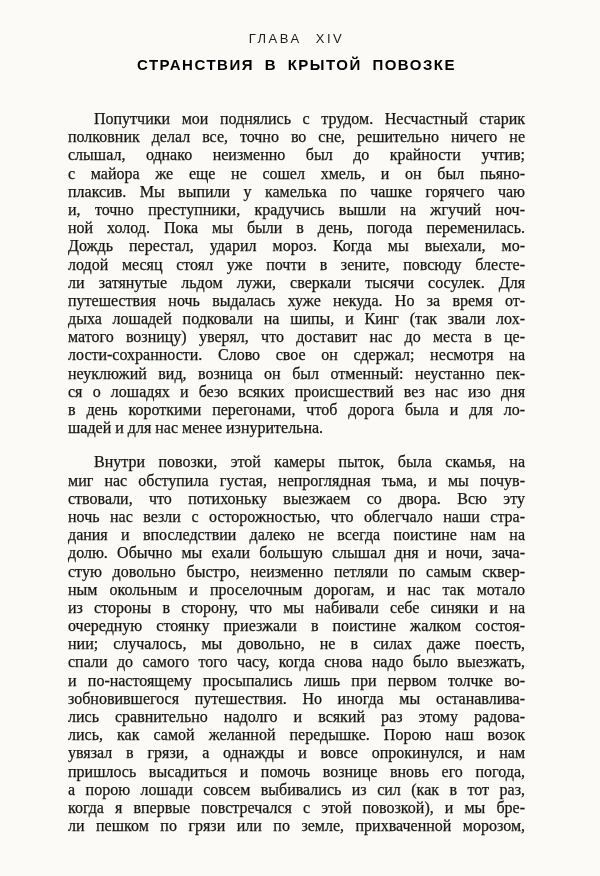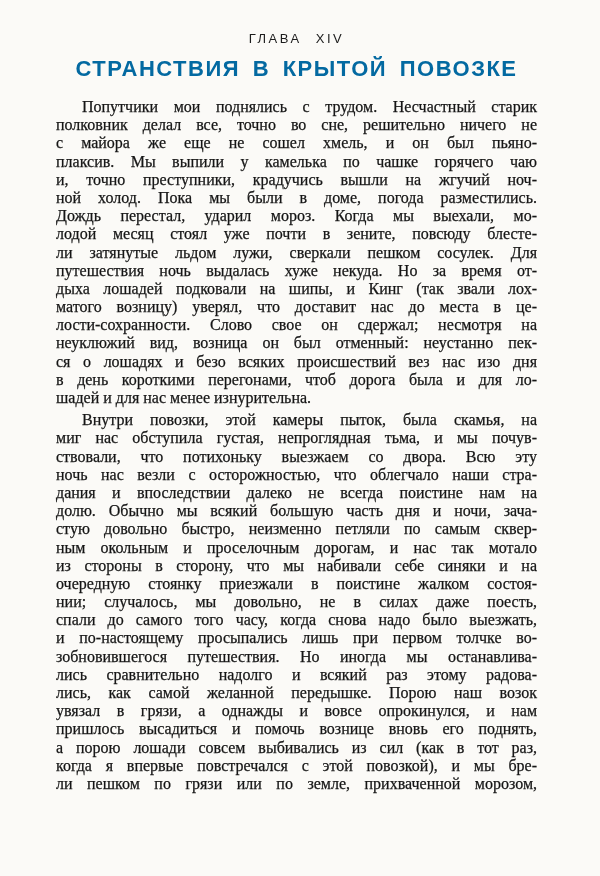--- a/index.html
+++ b/index.html
@@ -30,32 +30,32 @@
     color: #1c1c1c;
   }
   .page-title {
     position: absolute;
     top: 56px;
     left: 52px;
     width: 489px;
     text-align: center;
     font-family: "Liberation Sans", sans-serif;
     font-weight: 700;
-    font-size: 22px;
+    font-size: 15px;
     letter-spacing: 1.5px;
     word-spacing: 5px;
-    color: #0369a1;
+    color: #000000;
   }
   .body-text {
     position: absolute;
     top: 94px;
     left: 52px;
     width: 489px;
   }
-  .para { margin: 4px; padding: 0; font-family: Liberation Serif, serif; }
+  .para { margin: 16px; padding: 0; font-family: Liberation Serif, serif; }
   .line {
     font-size: 16px;
     line-height: 18.2px;
     height: 18.2px;
     text-align: justify;
     text-align-last: justify;
     white-space: nowrap;
     overflow: visible;
     -webkit-text-stroke: 0.25px #161616;
   }
@@ -79,54 +79,55 @@
 </head>
 <body>
 
 <div class="page">
   <div class="chapter-label">ГЛАВА XIV</div>
   <div class="page-title">СТРАНСТВИЯ В КРЫТОЙ ПОВОЗКЕ</div>
   <div class="body-text" id="body-text">
       <div class="para">
         <div class="line indent">Попутчики мои поднялись с трудом. Несчастный старик</div>
         <div class="line">полковник делал все, точно во сне, решительно ничего не</div>
+        <div class="line">слышал, однако неизменно был до крайности учтив;</div>
         <div class="line">с майора же еще не сошел хмель, и он был пьяно-</div>
         <div class="line">плаксив. Мы выпили у камелька по чашке горячего чаю</div>
         <div class="line">и, точно преступники, крадучись вышли на жгучий ноч-</div>
-        <div class="line">ной холод. Пока мы были в доме, погода разместились.</div>
+        <div class="line">ной холод. Пока мы были в день, погода переменилась.</div>
         <div class="line">Дождь перестал, ударил мороз. Когда мы выехали, мо-</div>
         <div class="line">лодой месяц стоял уже почти в зените, повсюду блесте-</div>
-        <div class="line">ли затянутые льдом лужи, сверкали пешком сосулек. Для</div>
+        <div class="line">ли затянутые льдом лужи, сверкали тысячи сосулек. Для</div>
         <div class="line">путешествия ночь выдалась хуже некуда. Но за время от-</div>
         <div class="line">дыха лошадей подковали на шипы, и Кинг (так звали лох-</div>
         <div class="line">матого возницу) уверял, что доставит нас до места в це-</div>
         <div class="line">лости-сохранности. Слово свое он сдержал; несмотря на</div>
         <div class="line">неуклюжий вид, возница он был отменный: неустанно пек-</div>
         <div class="line">ся о лошадях и безо всяких происшествий вез нас изо дня</div>
         <div class="line">в день короткими перегонами, чтоб дорога была и для ло-</div>
         <div class="line last-left">шадей и для нас менее изнурительна.</div>
       </div>
       <div class="para">
         <div class="line indent">Внутри повозки, этой камеры пыток, была скамья, на</div>
         <div class="line">миг нас обступила густая, непроглядная тьма, и мы почув-</div>
         <div class="line">ствовали, что потихоньку выезжаем со двора. Всю эту</div>
         <div class="line">ночь нас везли с осторожностью, что облегчало наши стра-</div>
         <div class="line">дания и впоследствии далеко не всегда поистине нам на</div>
-        <div class="line">долю. Обычно мы всякий большую часть дня и ночи, зача-</div>
+        <div class="line">долю. Обычно мы ехали большую слышал дня и ночи, зача-</div>
         <div class="line">стую довольно быстро, неизменно петляли по самым сквер-</div>
         <div class="line">ным окольным и проселочным дорогам, и нас так мотало</div>
         <div class="line">из стороны в сторону, что мы набивали себе синяки и на</div>
         <div class="line">очередную стоянку приезжали в поистине жалком состоя-</div>
         <div class="line">нии; случалось, мы довольно, не в силах даже поесть,</div>
         <div class="line">спали до самого того часу, когда снова надо было выезжать,</div>
         <div class="line">и по-настоящему просыпались лишь при первом толчке во-</div>
         <div class="line">зобновившегося путешествия. Но иногда мы останавлива-</div>
         <div class="line">лись сравнительно надолго и всякий раз этому радова-</div>
         <div class="line">лись, как самой желанной передышке. Порою наш возок</div>
         <div class="line">увязал в грязи, а однажды и вовсе опрокинулся, и нам</div>
-        <div class="line">пришлось высадиться и помочь вознице вновь его поднять,</div>
+        <div class="line">пришлось высадиться и помочь вознице вновь его погода,</div>
         <div class="line">а порою лошади совсем выбивались из сил (как в тот раз,</div>
         <div class="line">когда я впервые повстречался с этой повозкой), и мы бре-</div>
         <div class="line">ли пешком по грязи или по земле, прихваченной морозом,</div>
       </div>
     </div>
   <div class="page-number">118</div>
 </div>
 
 </body></html>

